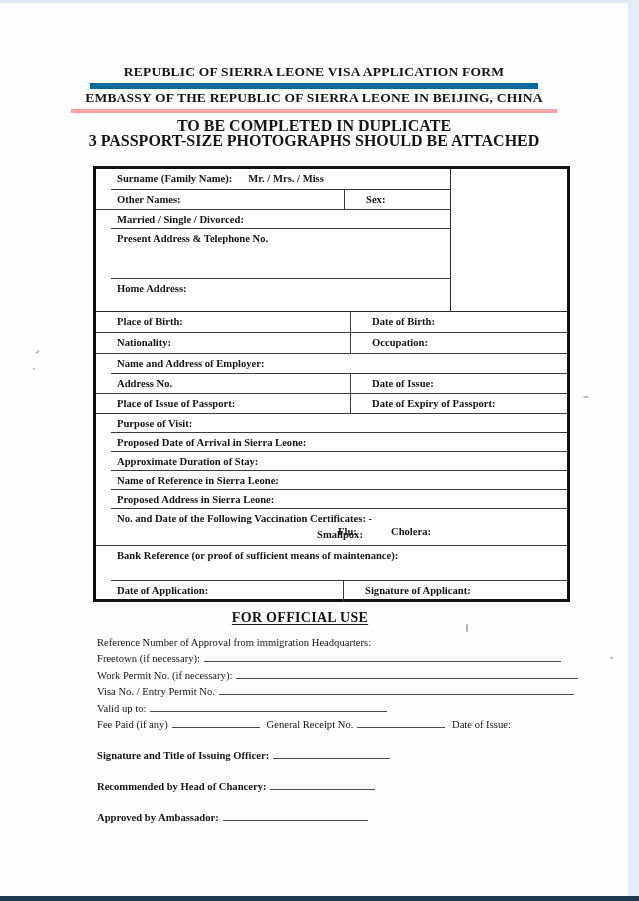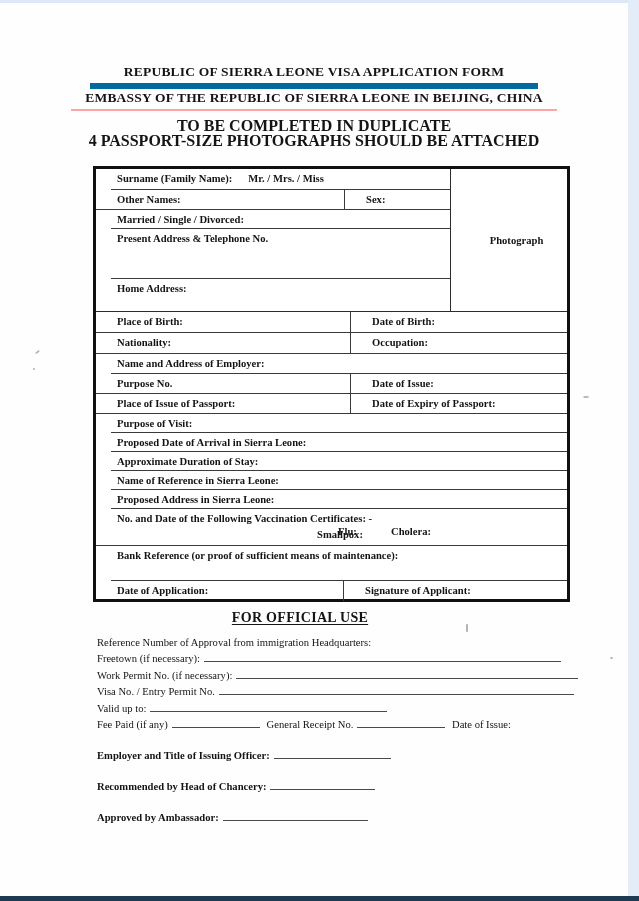--- a/index.html
+++ b/index.html
@@ -12,21 +12,21 @@
   
   .edge-top{position:absolute;top:0;left:0;width:100%;height:3px;background:#dce8f6;}
   .edge-right{position:absolute;top:0;right:0;width:11px;height:100%;background:#e4ecf8;}
   .edge-bottom{position:absolute;bottom:0;left:0;width:100%;height:5px;background:#1d3a52;}
   .speck{position:absolute;background:#777;border-radius:50%;opacity:.55;}
 
   
   .hdr{position:absolute;top:64px;left:0;width:628px;text-align:center;}
   .hdr-line1{width:448px;margin:0 auto;border-bottom:6px solid #0369a1;
     font-weight:bold;font-size:13.5px;letter-spacing:.2px;padding-bottom:3px;}
-  .hdr-line2{width:486px;margin:0 auto;border-bottom:2px solid #fca5a5;
+  .hdr-line2{width:486px;margin:0 auto;border-bottom:4px solid #fca5a5;
     font-weight:bold;font-size:13.5px;letter-spacing:.2px;padding:1px 0 3px;}
   .instr{position:absolute;top:118px;left:0;width:628px;text-align:center;
     font-weight:bold;font-size:16px;line-height:15px;}
 
   
   .vtable{position:absolute;left:93px;top:166px;width:477px;height:436px;
     border:3px solid #101010;box-sizing:border-box;background:#fff;}
   .vtable *{box-sizing:border-box;}
   .lbl{font-weight:bold;font-size:10.6px;line-height:13px;padding:3px 4px 0 6px;margin-left:15px;}
   .top-block{display:flex;height:143px;border-bottom:1.5px solid #2c2c2c;}
@@ -69,54 +69,51 @@
 <div class="speck" style="left:583px;top:396px;width:6px;height:2px;"></div>
 <div class="speck" style="left:322px;top:430px;width:4px;height:3px;"></div>
 <div class="speck" style="left:610px;top:657px;width:3px;height:2px;"></div>
 
 <div class="hdr">
   <div class="hdr-line1">REPUBLIC OF SIERRA LEONE VISA APPLICATION FORM</div>
   <div class="hdr-line2">EMBASSY OF THE REPUBLIC OF SIERRA LEONE IN BEIJING, CHINA</div>
 </div>
 <div class="instr">
   <div>TO BE COMPLETED IN DUPLICATE</div>
-  <div>4 PASSPORT-SIZE PHOTOGRAPHS SHOULD BE ATTACHED</div>
+  <div>3 PASSPORT-SIZE PHOTOGRAPHS SHOULD BE ATTACHED</div>
 </div>
 
 <div class="vtable">
 
   <div class="top-block">
     <div class="top-left">
       <div class="r lbl" style="height:21px;">
         <span>Surname (Family Name):</span><span class="inline-titles">Mr. / Mrs. / Miss</span>
       </div>
       <div class="r r-flex" style="height:20px;">
         <div class="c1 lbl">Other Names:</div>
         <div class="lbl" style="flex:1;">Sex:</div>
       </div>
       <div class="r lbl" style="height:19px;">Married / Single / Divorced:</div>
       <div class="r lbl" style="height:50px;">Present Address &amp; Telephone No.</div>
       <div class="r lbl" style="height:31px;">Home Address:</div>
     </div>
-    <div class="photo-cell">
-      <span class="lbl">Photograph</span>
-    </div>
   </div>
 
   <div class="row2" style="height:21px;">
     <div class="c1 lbl">Place of Birth:</div>
     <div class="c2 lbl">Date of Birth:</div>
   </div>
   <div class="row2" style="height:21px;">
     <div class="c1 lbl">Nationality:</div>
     <div class="c2 lbl">Occupation:</div>
   </div>
   <div class="rowfull lbl" style="height:20px;">Name and Address of Employer:</div>
   <div class="row2" style="height:20px;">
-    <div class="c1 lbl">Purpose No.</div>
+    <div class="c1 lbl">Address No.</div>
     <div class="c2 lbl">Date of Issue:</div>
   </div>
   <div class="row2" style="height:20px;">
     <div class="c1 lbl">Place of Issue of Passport:</div>
     <div class="c2 lbl">Date of Expiry of Passport:</div>
   </div>
   <div class="rowfull lbl" style="height:19px;">Purpose of Visit:</div>
   <div class="rowfull lbl" style="height:19px;">Proposed Date of Arrival in Sierra Leone:</div>
   <div class="rowfull lbl" style="height:19px;">Approximate Duration of Stay:</div>
   <div class="rowfull lbl" style="height:19px;">Name of Reference in Sierra Leone:</div>
@@ -158,21 +155,21 @@
     <span>Valid up to:</span><span class="uline" style="width:237px;"></span>
   </div>
   <div class="ln fee-line">
     <span>Fee Paid (if any)</span><span class="uline" style="width:88px;"></span>
     <span>General Receipt No.</span><span class="uline" style="width:88px;"></span>
     <span>Date of Issue:</span>
   </div>
 
   <div class="sig-block">
     <div class="ln bold">
-      <span>Employer and Title of Issuing Officer:</span><span class="uline" style="width:117px;"></span>
+      <span>Signature and Title of Issuing Officer:</span><span class="uline" style="width:117px;"></span>
     </div>
     <div class="ln bold">
       <span>Recommended by Head of Chancery:</span><span class="uline" style="width:105px;"></span>
     </div>
     <div class="ln bold">
       <span>Approved by Ambassador:</span><span class="uline" style="width:145px;"></span>
     </div>
   </div>
 </div>
 

